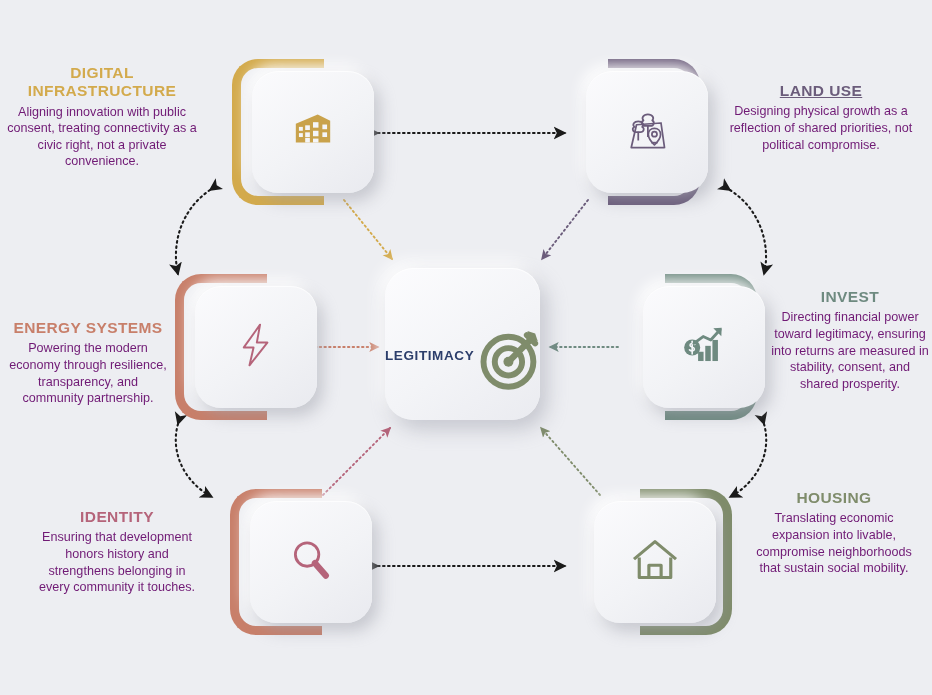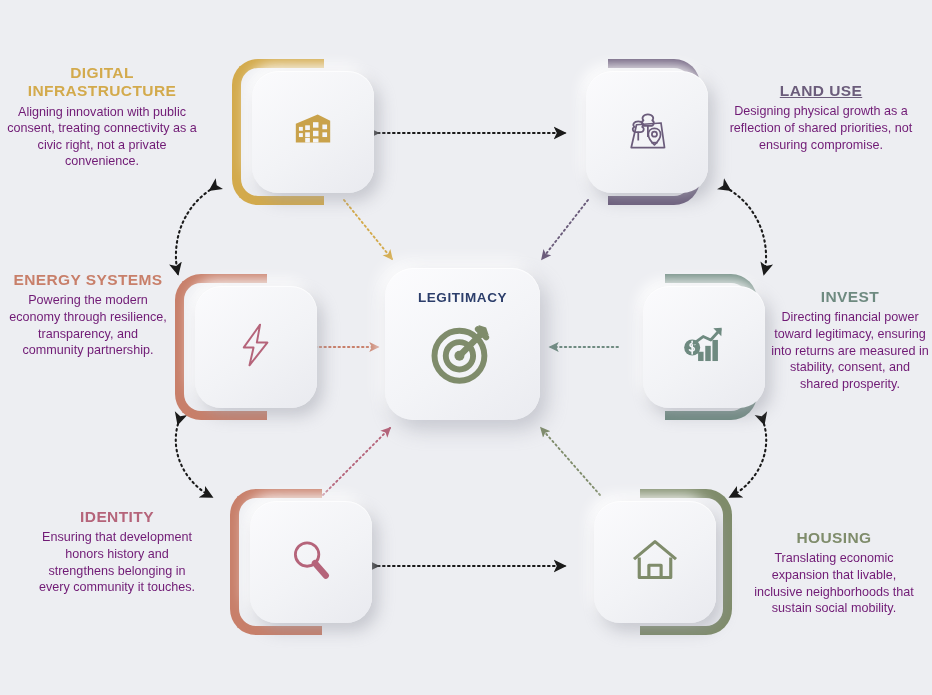--- a/index.html
+++ b/index.html
@@ -42,21 +42,21 @@
   
   .center-card{
     position:absolute;
     left:385px;top:268px;
     width:155px;height:152px;
     border-radius:28px;
     background:linear-gradient(145deg,#fcfcfe 0%,#f3f4f7 55%,#eaebf0 100%);
     box-shadow: 7px 9px 20px rgba(148,150,164,.45),
                 -6px -7px 16px rgba(255,255,255,.95),
                 inset 0 1px 1px rgba(255,255,255,.85);
-    display:flex;flex-direction:column;align-items:center;
+    display:flex;flex-direction:row;align-items:center;
     padding-top:22px;box-sizing:border-box;
     z-index:4;
   }
   .center-title{
     font-size:13.5px;font-weight:bold;letter-spacing:.6px;
     color:#2c3e6b;
   }
   .center-icon{margin-top:8px;}
 
   
@@ -184,35 +184,35 @@
           <path d="M33,27 L33,40"></path>
           <path d="M40.5,30 c-4.1,0 -7,3 -7,7 c0,5 7,12 7,12 c0,0 7,-7 7,-12 c0,-4 -2.9,-7 -7,-7 Z"></path>
           <circle cx="40.5" cy="36.8" r="2.9"></circle>
           <path d="M37,46.5 L44,46.5"></path>
         </g>
       </svg>
     </span>
   </div>
   <div class="txt" style="left:722px; top:82px; width:198px;">
     <div class="hd" style="color:#6b5c7b;text-decoration:underline;">LAND USE</div>
-    <div class="bd">Designing physical growth as a reflection of shared priorities, not ensuring compromise.</div>
+    <div class="bd">Designing physical growth as a reflection of shared priorities, not political compromise.</div>
   </div>
 
   <div class="bracket left" style="--bc:#c87f6a; left:175px; top:274px;">
       <div class="bk"></div>
     </div>
   <div class="card" style="left:195px; top:286px;">
     <span>
       <svg width="52" height="52" viewBox="0 0 64 64">
         <path d="M37,7 L17,35 L29,35 L24,57 L46,29 L33,29 Z" fill="none" stroke="#b5647a" stroke-width="2.4" stroke-linejoin="round"></path>
       </svg>
     </span>
   </div>
   <div class="txt" style="left:8px; top:271px; width:160px;">
-    <div class="hd" style="color:#c87f6a;">ENERGY SYSTEMS</div>
+    <div class="hd" style="color:#c87f6a;margin-top:48px;">ENERGY SYSTEMS</div>
     <div class="bd">Powering the modern economy through resilience, transparency, and community partnership.</div>
   </div>
 
   <div class="bracket right" style="--bc:#6e8a80; left:665px; top:274px;">
       <div class="bk"></div>
     </div>
   <div class="card" style="left:643px; top:286px;">
     <span>
       <svg width="54" height="54" viewBox="0 0 64 64">
         <g fill="#6e8a80">
@@ -258,18 +258,18 @@
     <span>
       <svg width="56" height="56" viewBox="0 0 64 64">
         <g fill="none" stroke="#7f8c6b" stroke-width="3.6" stroke-linejoin="round">
           <path d="M8,31 L32,11 L56,31"></path>
           <path d="M14,29 L14,52 L50,52 L50,29"></path>
           <path d="M25,52 L25,38 L39,38 L39,52"></path>
         </g>
       </svg>
     </span>
   </div>
-  <div class="txt" style="left:746px; top:529px; width:176px;">
+  <div class="txt" style="left:746px; top:489px; width:176px;">
     <div class="hd" style="color:#7f8c6b;">HOUSING</div>
-    <div class="bd">Translating economic expansion that livable, inclusive neighborhoods that sustain social mobility.</div>
+    <div class="bd">Translating economic expansion into livable, compromise neighborhoods that sustain social mobility.</div>
   </div>
 
 </div>
 
 </body></html>

